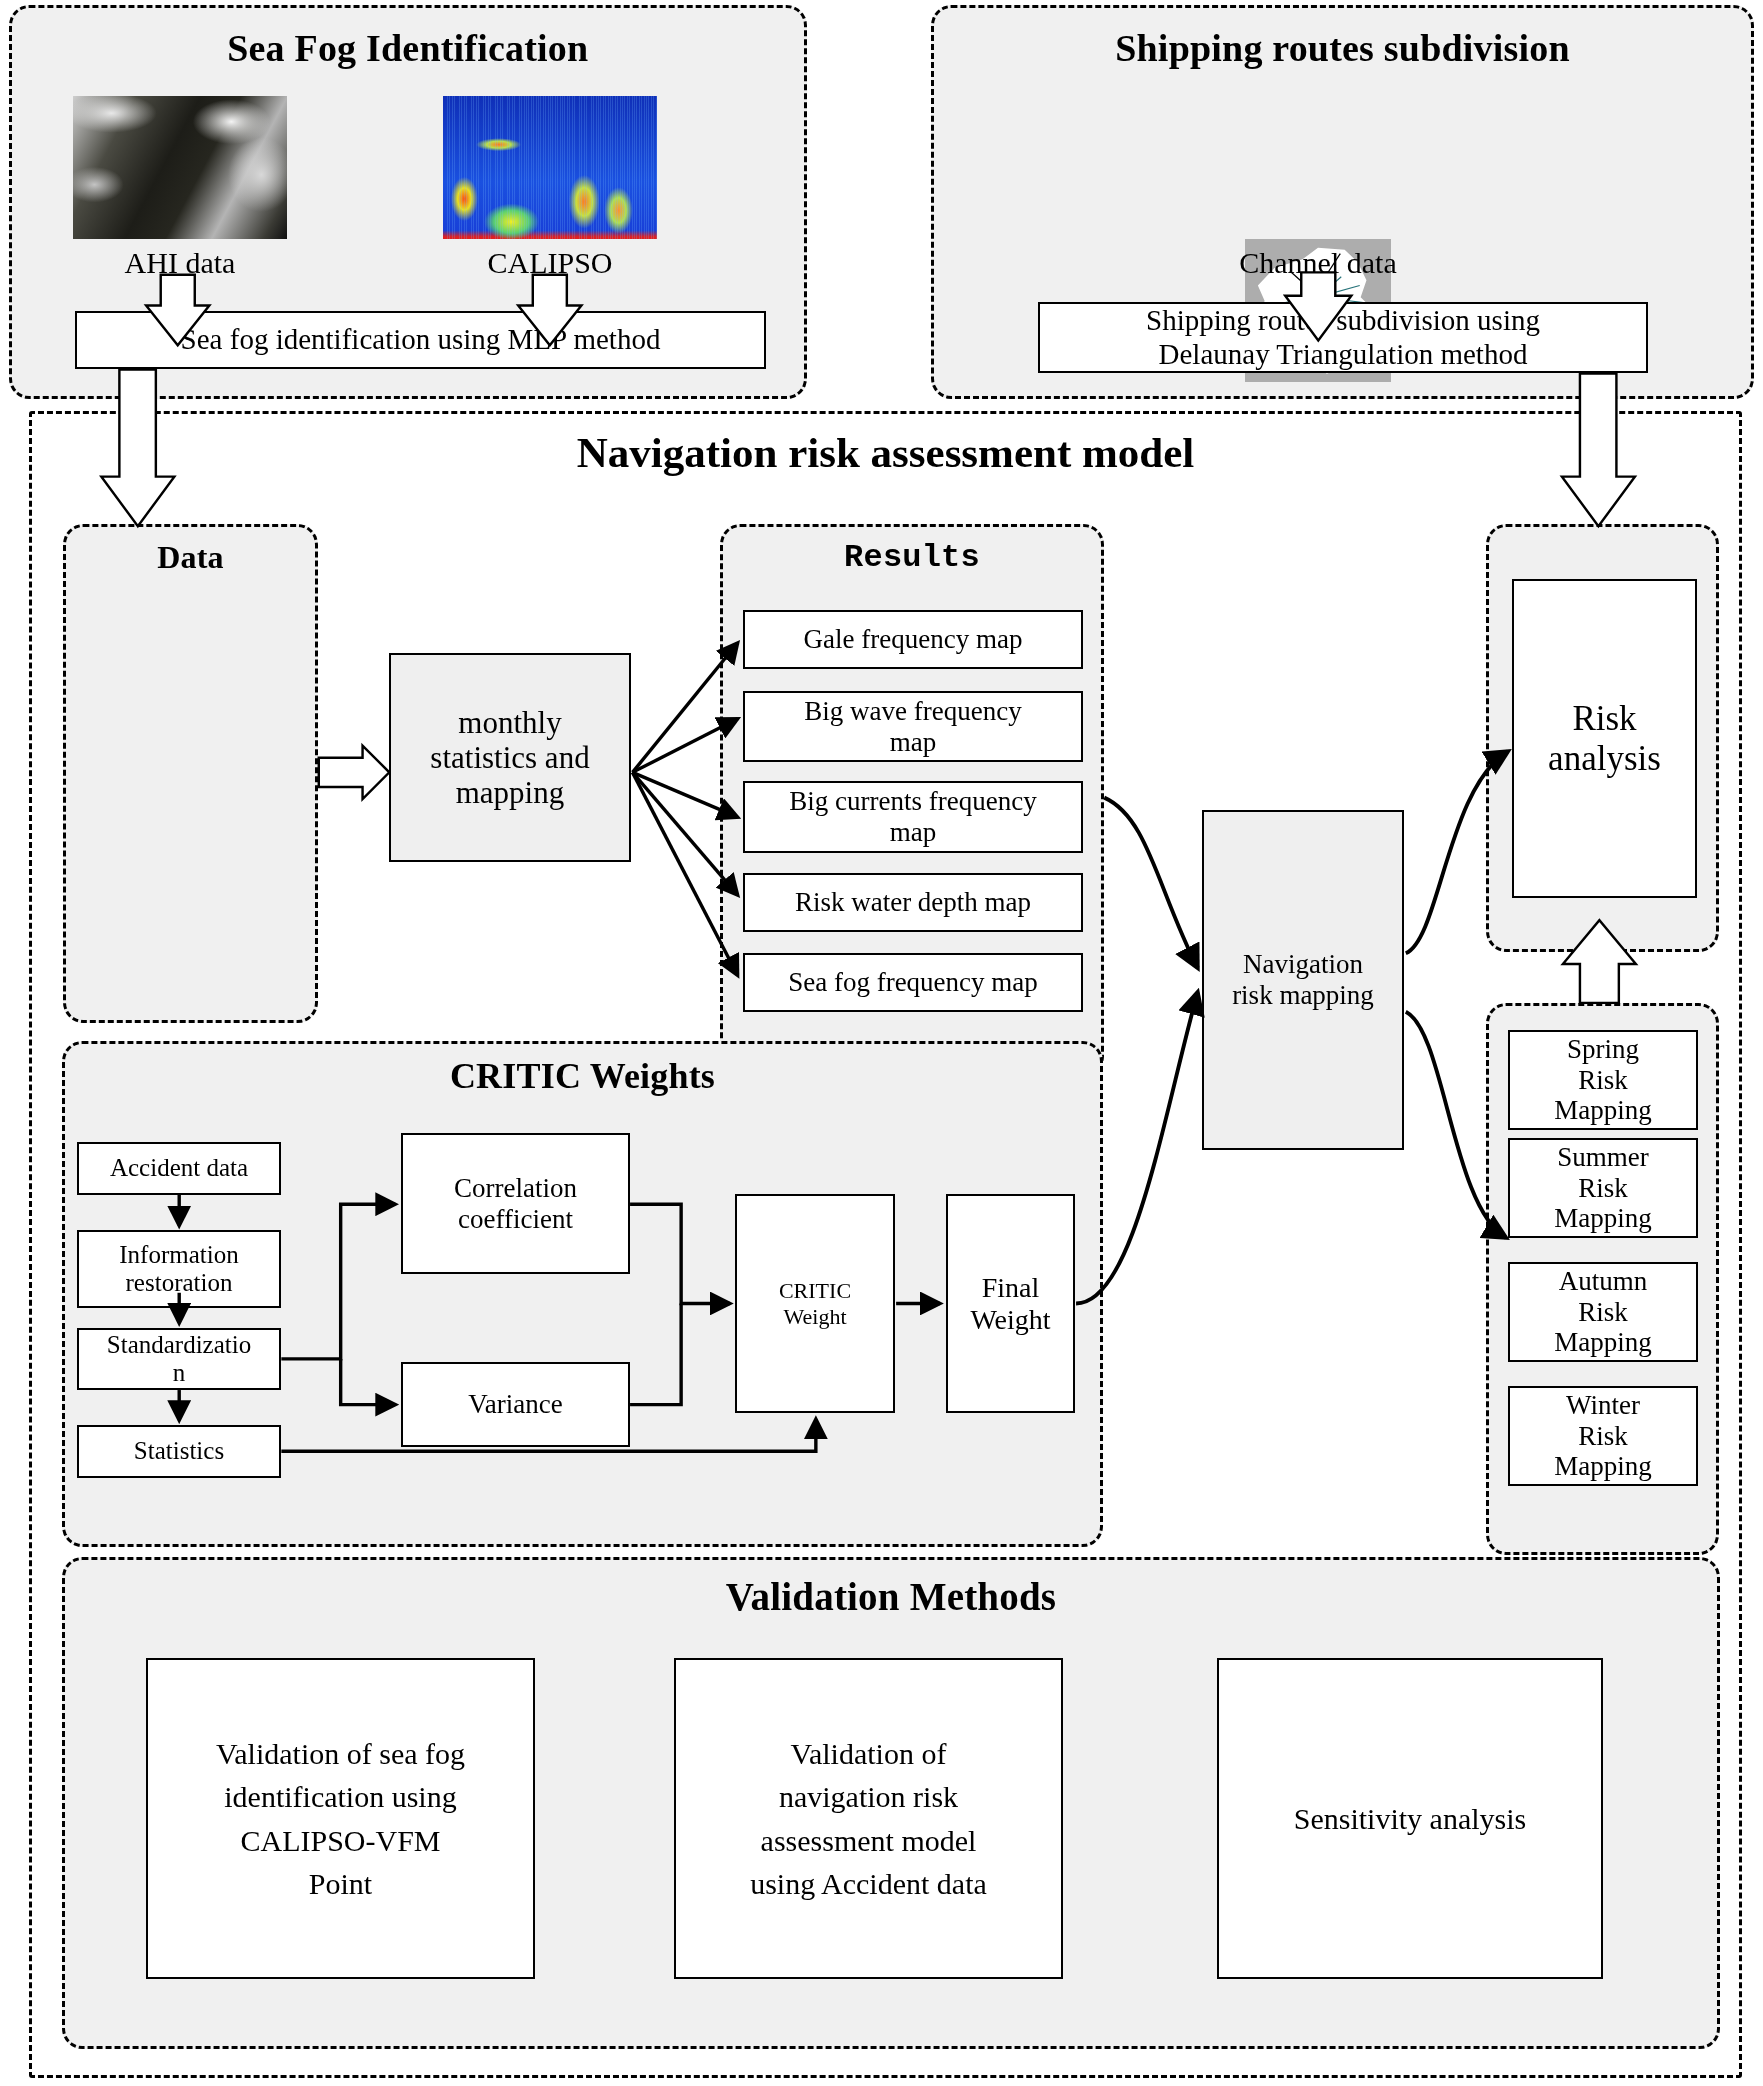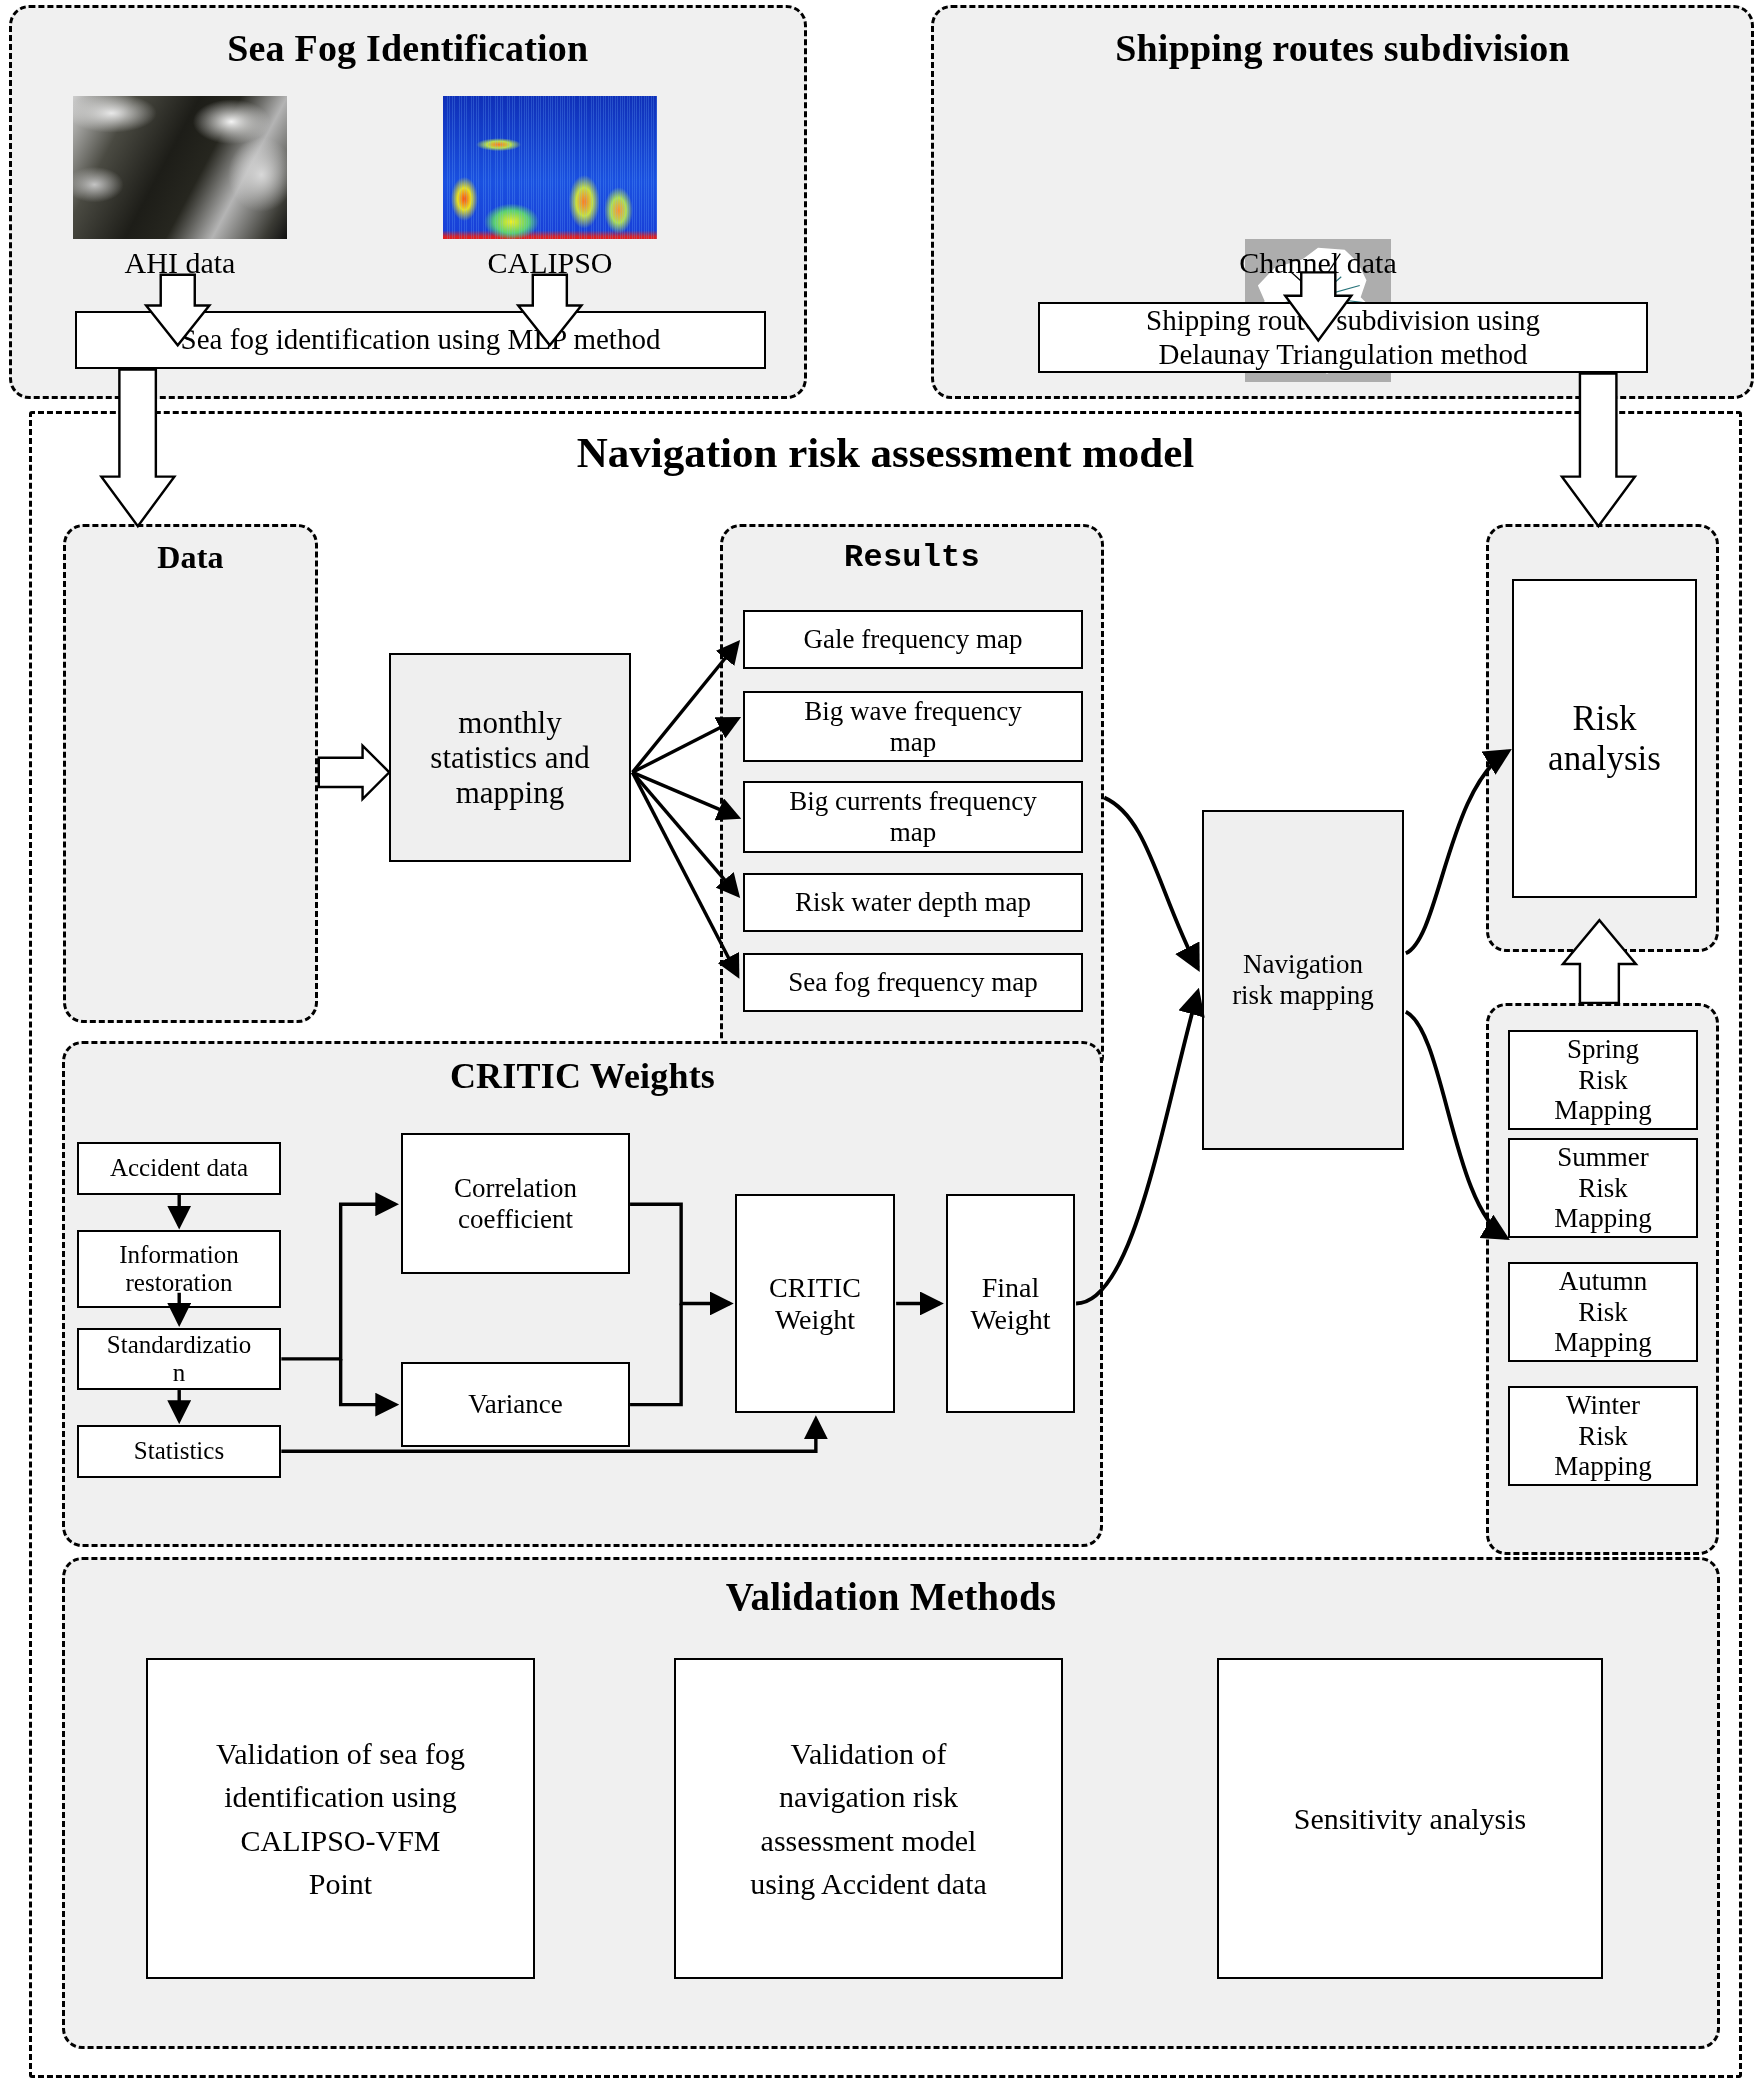--- a/index.html
+++ b/index.html
@@ -241,21 +241,21 @@
   </div>
 
   <div class="box" style="left:401px; top:1362px; width:229px; height:85px; font-size:27px;">
     <span>Variance</span>
   </div>
   <div class="box" style="left:401px; top:1133px; width:229px; height:141px; font-size:27px;">
     <span style="white-space:pre-line;">Correlation
 coefficient</span>
   </div>
 
-  <div class="box" style="left:735px; top:1194px; width:160px; height:219px; font-size:28px;">
+  <div class="box" style="left:735px; top:1194px; width:160px; height:219px; font-size:22px;">
     <span style="white-space:pre-line;">CRITIC
 Weight</span>
   </div>
   <div class="box" style="left:946px; top:1194px; width:129px; height:219px; font-size:28px;">
     <span style="white-space:pre-line;">Final
 Weight</span>
   </div>
 
   <div class="group" style="left:62px; top:1557px; width:1658px; height:492px;">
     <div class="group-title" style="top:13.6px; font-size:39px;">Validation Methods</div>

